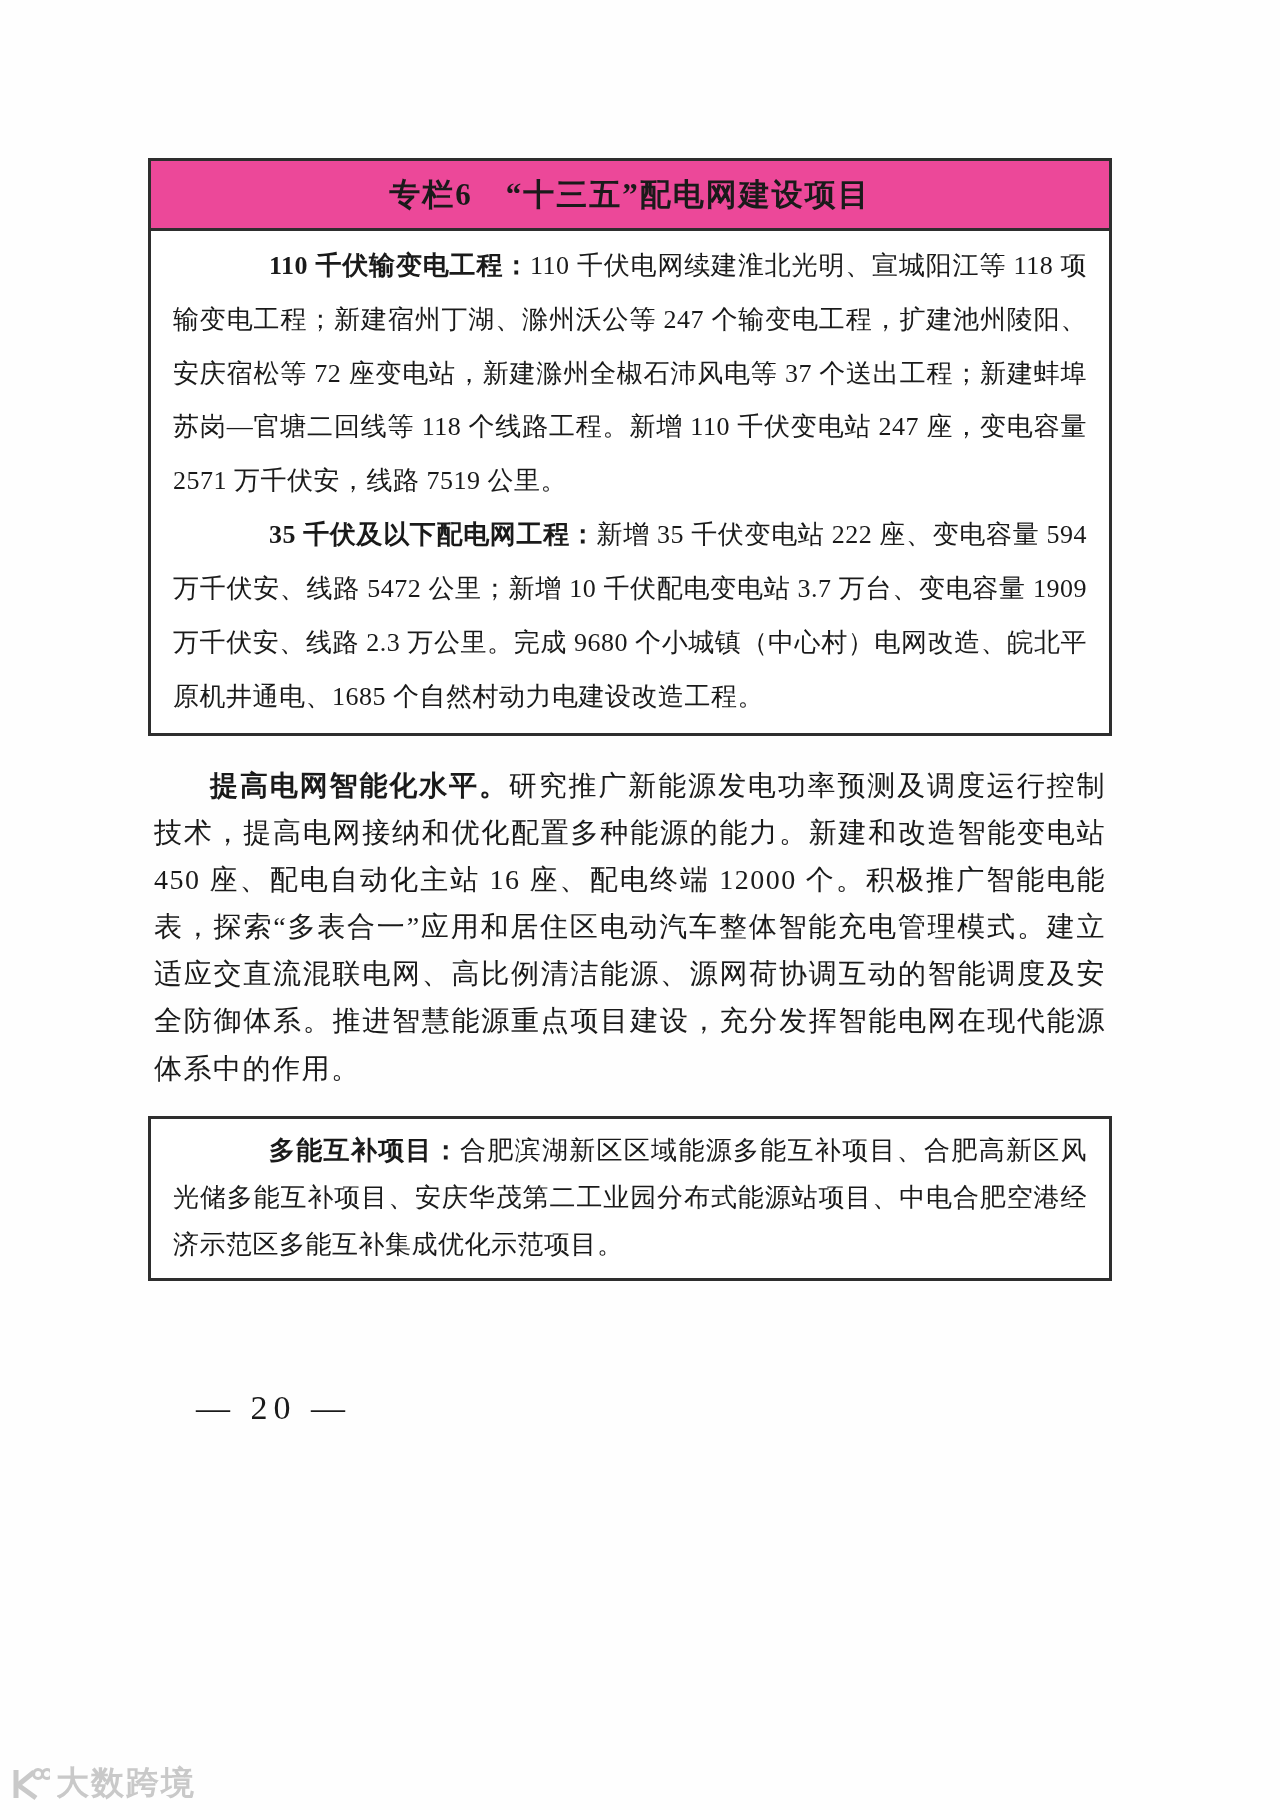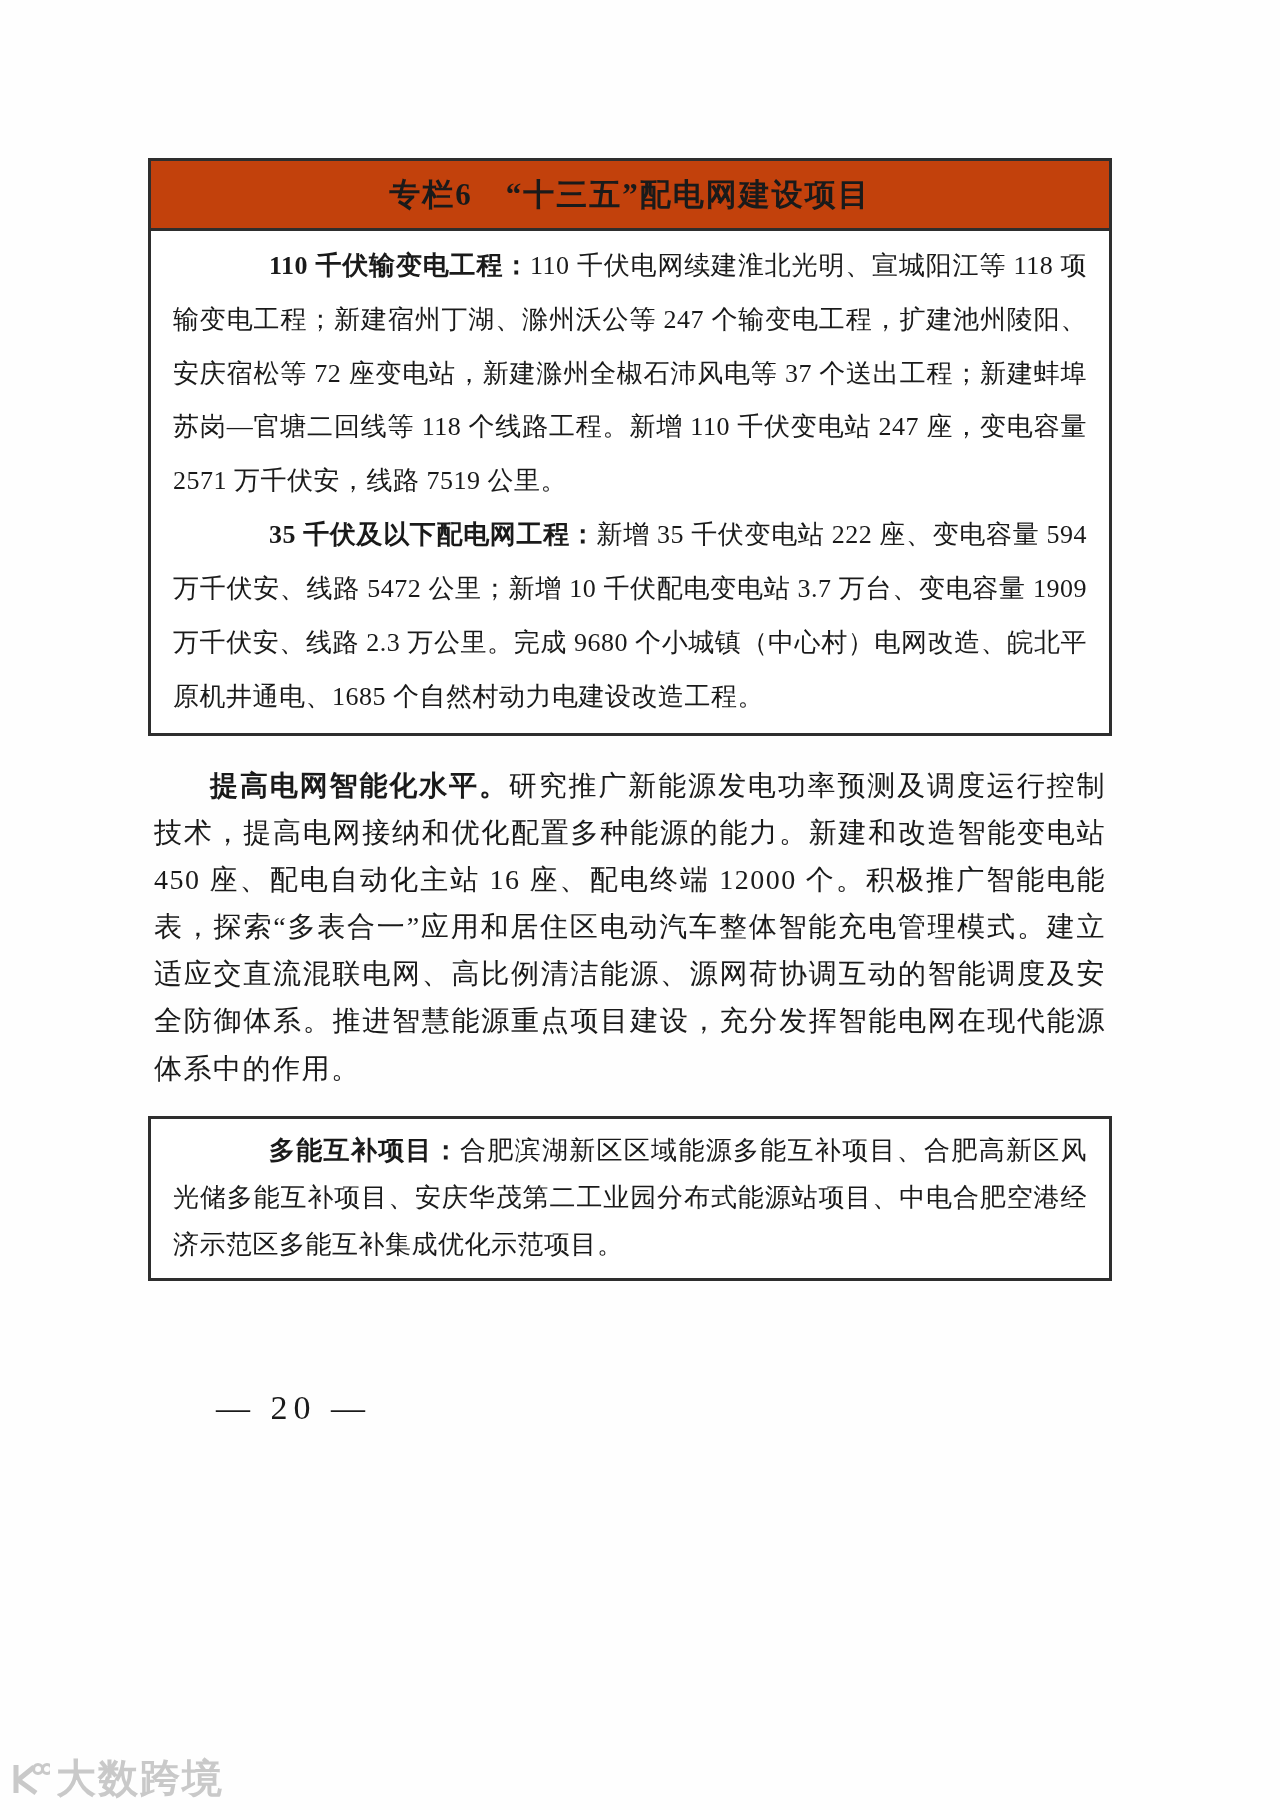--- a/index.html
+++ b/index.html
@@ -21,21 +21,21 @@
     left: 148px;
     top: 158px;
     width: 964px;
   }
   
   .callout {
     border: 3px solid #2e2e2e;
     background: #ffffff;
   }
   .callout-title {
-    background: #c2410c;
+    background: #ec4899;
     border-bottom: 3px solid #2e2e2e;
     text-align: center;
     font-weight: bold;
     font-size: 31px;
     padding: 13px 0 12px 0;
     letter-spacing: 2px;
   }
   .callout-body {
     padding: 8px 22px 10px 22px;
   }
@@ -55,36 +55,36 @@
     font-size: 28px;
     line-height: 1.68;
     text-align: justify;
     text-indent: 2em;
     letter-spacing: 1.5px;
   }
   .body-para b { letter-spacing: 1.5px; }
   
   .page-number {
     margin-top: 108px;
-    margin-left: 68px;
+    margin-left: 48px;
     width: max-content;
     font-size: 34px;
     letter-spacing: 6px;
     color: #1a1a1a;
   }
   
   .watermark {
     position: absolute;
     left: 10px;
     bottom: 4px;
     display: flex;
     align-items: center;
     gap: 6px;
     color: #c9c9c9;
-    font-size: 40px;
+    font-size: 33px;
     font-weight: bold;
     letter-spacing: 2px;
     user-select: none;
   }
   .watermark svg { display: block; }
 </style>
 </head>
 <body>
 
 <div class="page">

